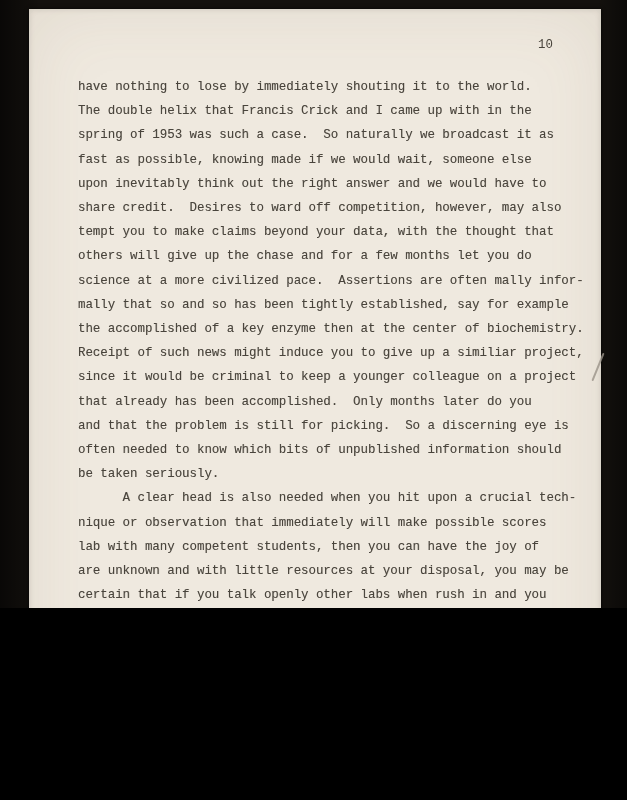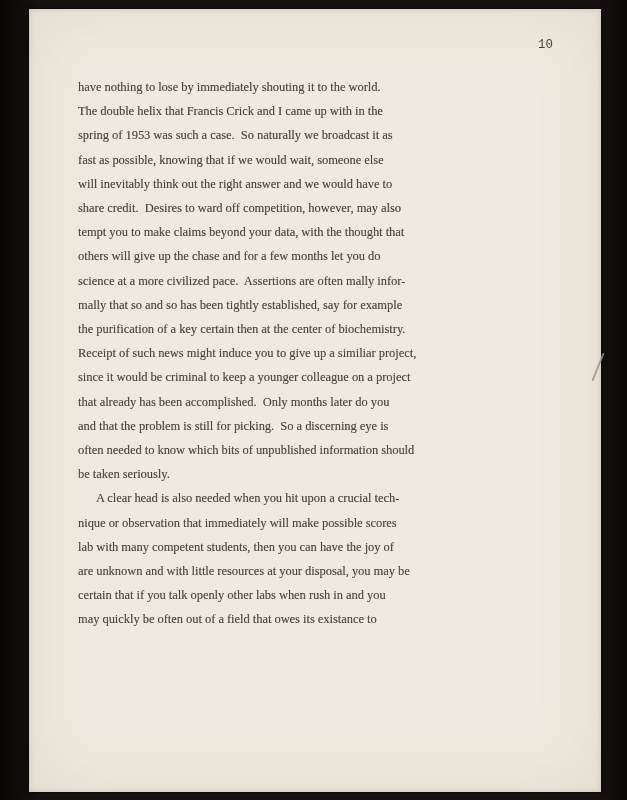--- a/index.html
+++ b/index.html
@@ -3,21 +3,21 @@
 <meta charset="utf-8">
 <style>
   html, body {
     margin: 0;
     padding: 0;
     background: #000;
   }
   .scan {
     position: relative;
     width: 627px;
-    height: 800px;
+    height: 608px;
     overflow: hidden;
     background: var(--background, #14110e);
   }
   
   .scan::before {
     content: "";
     position: absolute;
     inset: 0;
     background: linear-gradient(90deg, rgba(0,0,0,.55) 0, rgba(0,0,0,0) 40px),
                 linear-gradient(270deg, rgba(0,0,0,.45) 0, rgba(0,0,0,0) 30px);
@@ -42,21 +42,21 @@
     font: 12.4px/20px "Liberation Mono", "DejaVu Sans Mono", monospace;
     color: var(--ink, #49443c);
   }
   .text-block {
     position: absolute;
     left: 49px;
     top: 66px;
     width: 500px;
   }
   .line {
-    font-family: Liberation Serif, serif;
+    font-family: Liberation Mono, monospace;
     font-size: 12.4px;
     line-height: 24.2px;
     white-space: pre;
     color: var(--ink, #49443c);
     text-shadow: 0.3px 0 0 rgba(73,68,60,0.35); 
   }
   .pencil-mark {
     position: absolute;
     left: 568px;
     top: 343px;
@@ -71,28 +71,28 @@
 </head>
 <body>
 
 <div class="scan">
   <div class="paper">
     <div class="page-number">10</div>
     <div class="text-block">
       <div class="line">have nothing to lose by immediately shouting it to the world.</div>
       <div class="line">The double helix that Francis Crick and I came up with in the</div>
       <div class="line">spring of 1953 was such a case.  So naturally we broadcast it as</div>
-      <div class="line">fast as possible, knowing that if we would wait, someone else</div>
-      <div class="line">will inevitably think out the right answer and we would have to</div>
+      <div class="line">fast as possible, knowing made if we would wait, someone else</div>
+      <div class="line">upon inevitably think out the right answer and we would have to</div>
       <div class="line">share credit.  Desires to ward off competition, however, may also</div>
       <div class="line">tempt you to make claims beyond your data, with the thought that</div>
       <div class="line">others will give up the chase and for a few months let you do</div>
       <div class="line">science at a more civilized pace.  Assertions are often mally infor-</div>
       <div class="line">mally that so and so has been tightly established, say for example</div>
-      <div class="line">the purification of a key certain then at the center of biochemistry.</div>
+      <div class="line">the accomplished of a key enzyme then at the center of biochemistry.</div>
       <div class="line">Receipt of such news might induce you to give up a similiar project,</div>
       <div class="line">since it would be criminal to keep a younger colleague on a project</div>
       <div class="line">that already has been accomplished.  Only months later do you</div>
       <div class="line">and that the problem is still for picking.  So a discerning eye is</div>
       <div class="line">often needed to know which bits of unpublished information should</div>
       <div class="line">be taken seriously.</div>
       <div class="line">      A clear head is also needed when you hit upon a crucial tech-</div>
       <div class="line">nique or observation that immediately will make possible scores</div>
       <div class="line">lab with many competent students, then you can have the joy of</div>
       <div class="line">are unknown and with little resources at your disposal, you may be</div>

